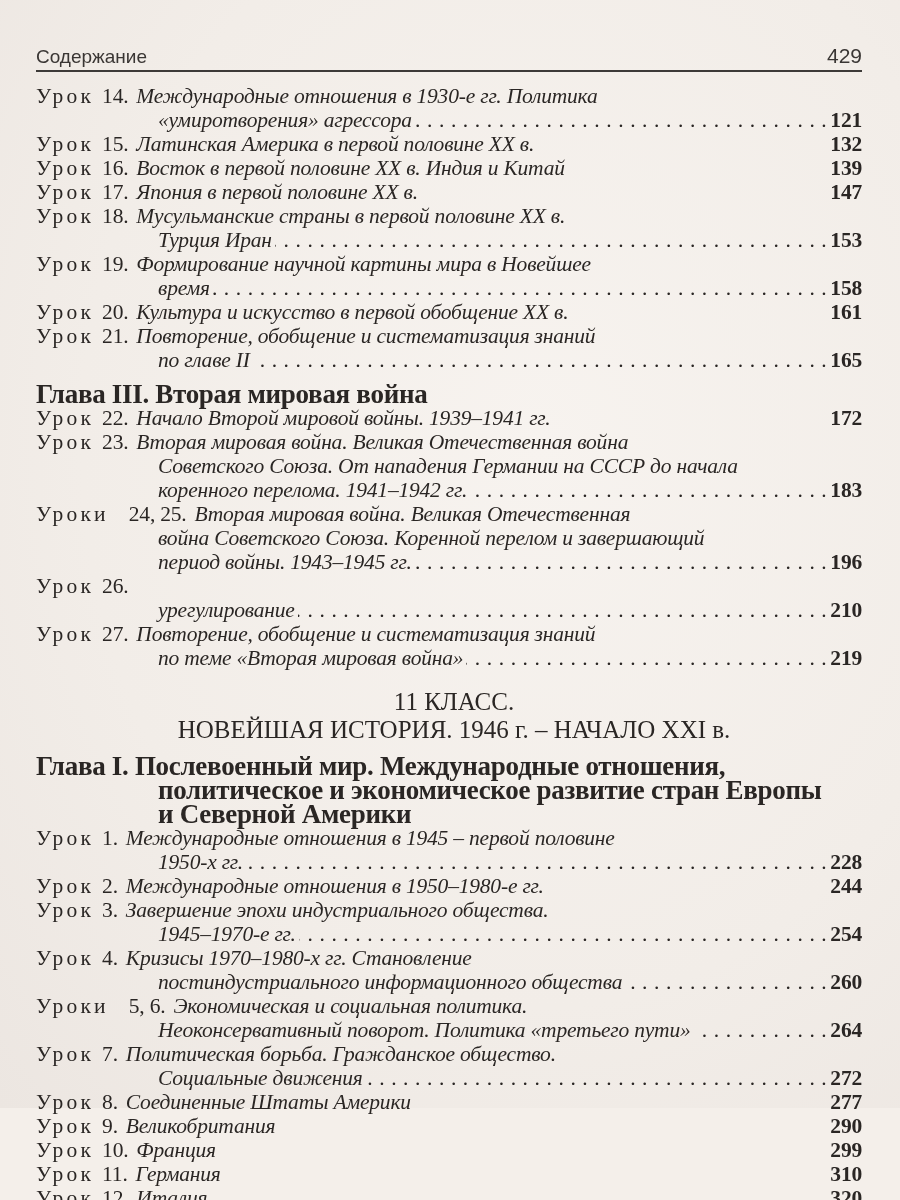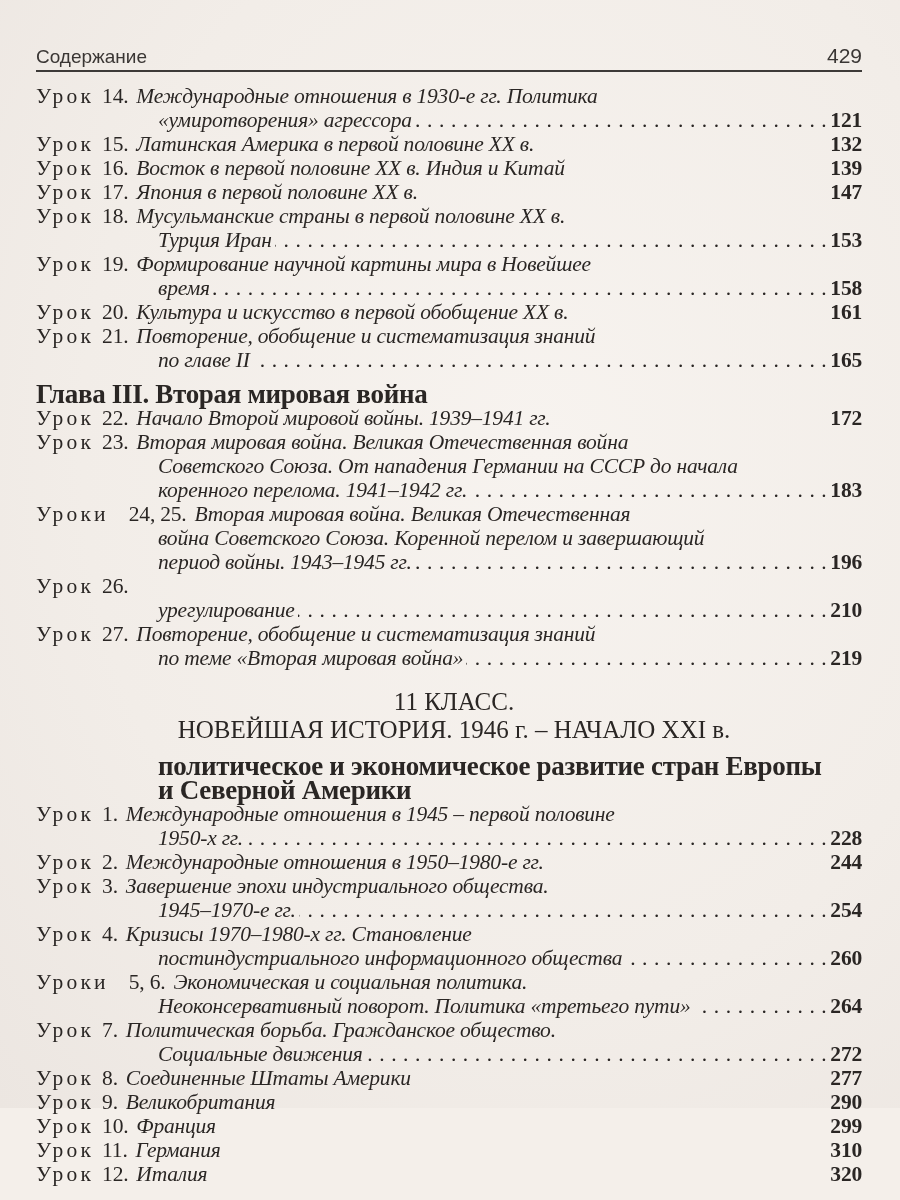--- a/index.html
+++ b/index.html
@@ -219,20 +219,21 @@
             <span class="dots"></span>
             <span class="page-num">219</span>
           </div>
         </div>
       </div>
     <div class="gap-m"></div>
     <div class="class-head">11 КЛАСС.</div>
     <div class="class-head">НОВЕЙШАЯ ИСТОРИЯ. 1946 г. – НАЧАЛО XXI в.</div>
     <div class="gap-s"></div>
     <div class="chapter">
+      <div>Глава I. Послевоенный мир. Международные отношения,</div>
       <div class="cont-line">политическое и экономическое развитие стран Европы</div>
       <div class="cont-line">и Северной Америки</div>
     </div>
     <div id="section-ch1">
         <div class="entry">
           <div class="line">
             <span class="label" style="width: auto; margin-right: 8px;">Урок</span>
             <span class="num-label">1.</span>
             <span class="text">Международные отношения в 1945 – первой половине</span>
           </div>

